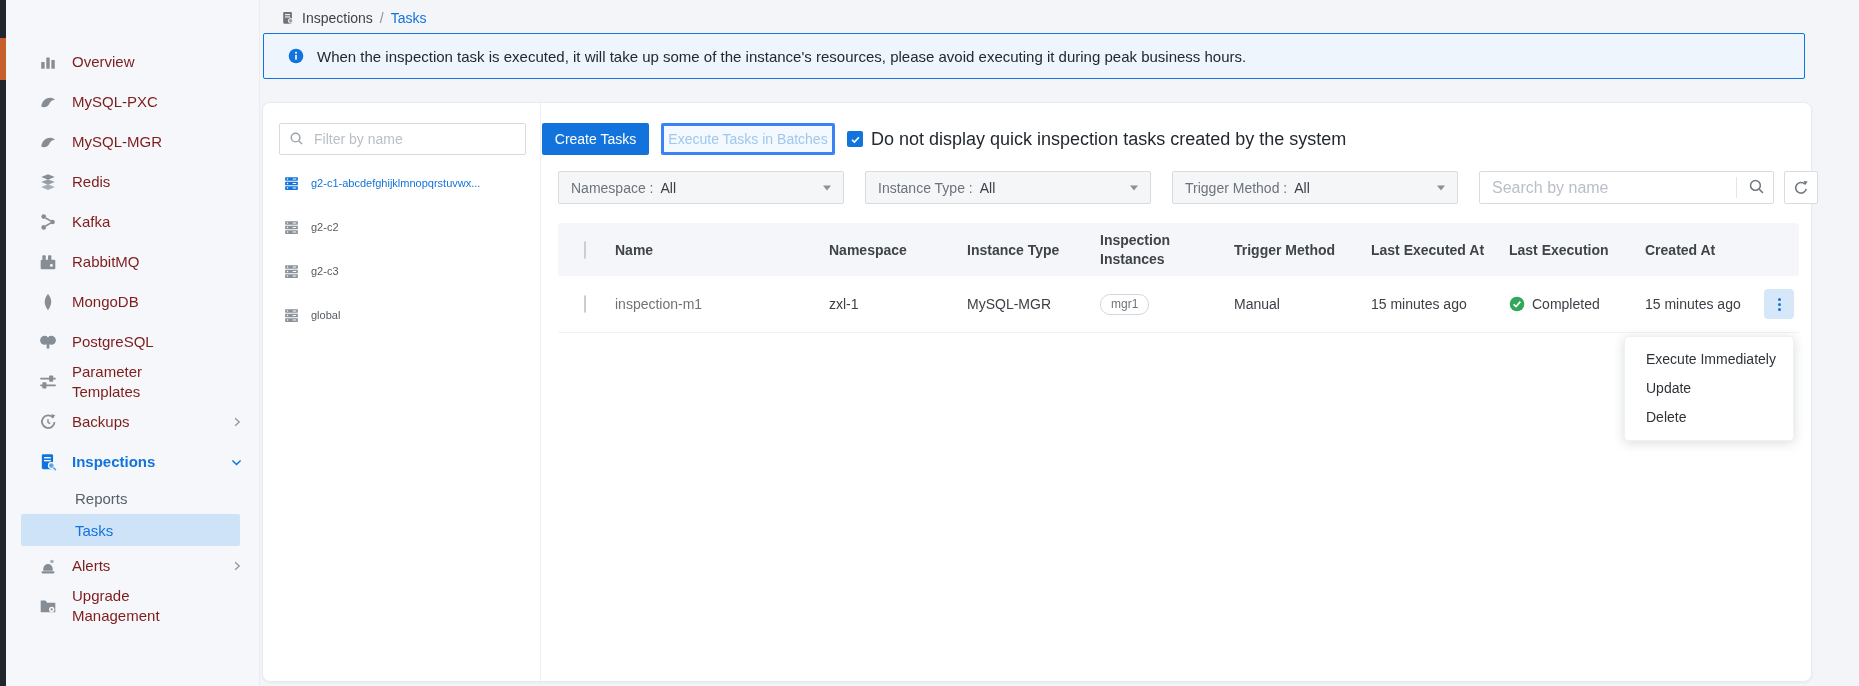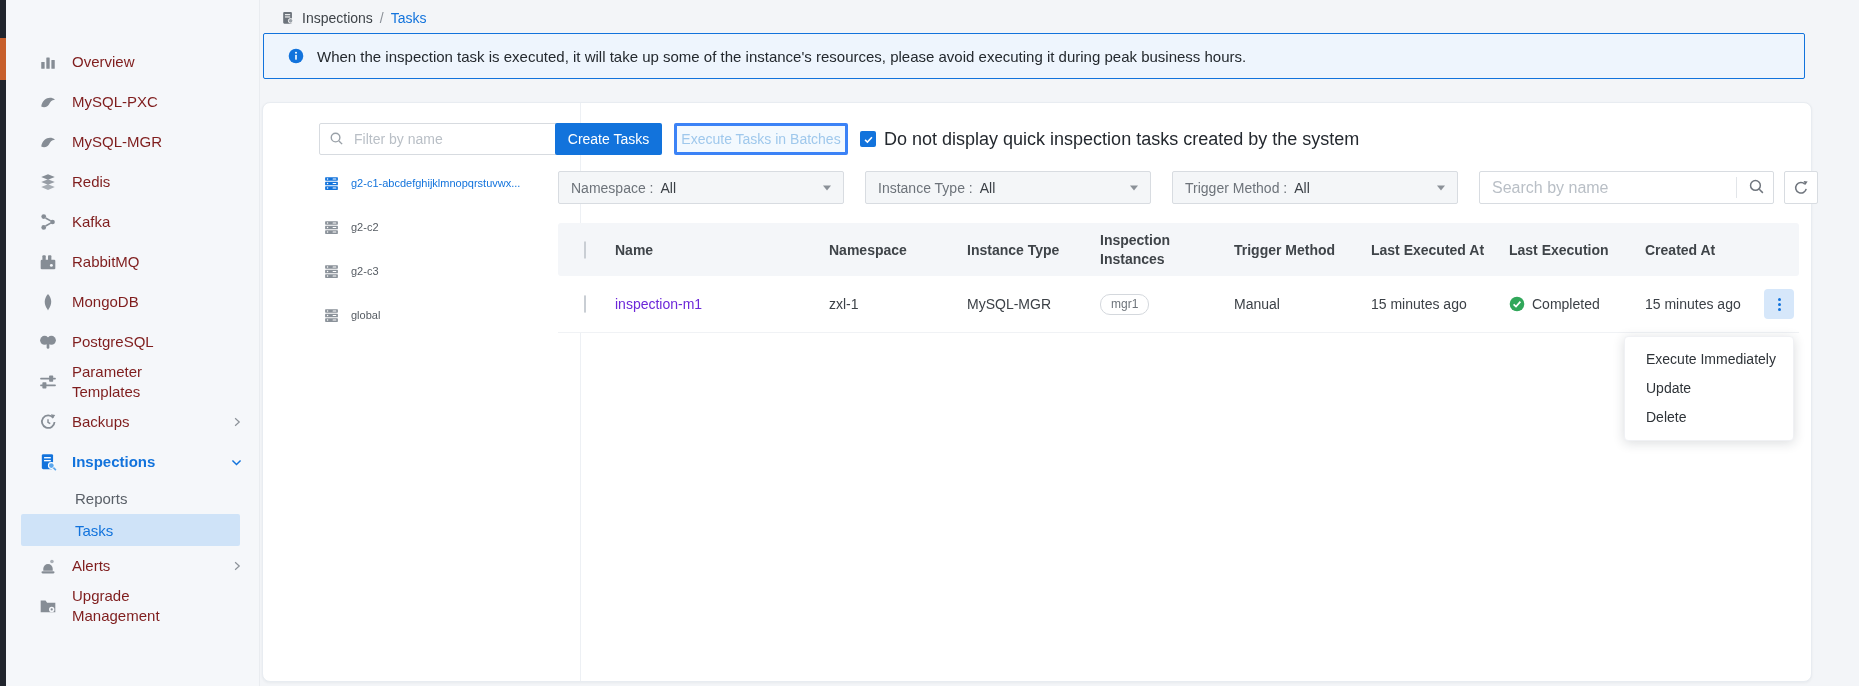--- a/index.html
+++ b/index.html
@@ -33,34 +33,34 @@
   .bc-current { color:#1273dc; cursor:pointer; }
 
   
   .banner { position:absolute; left:263px; top:33px; width:1542px; height:46px; background:#eef5fd; border:1px solid #1273dc; border-radius:2px; display:flex; align-items:center; padding-left:24px; gap:13px; }
   .banner-text { color:#24292e; font-size:15px; }
 
   
   .card { position:absolute; left:262px; top:102px; width:1550px; height:580px; background:#fff; border:1px solid #e8ecf1; border-radius:8px; box-shadow:0 1px 3px rgba(27,35,46,.05); }
 
   
-  .cluster-pane { position:absolute; left:0; top:0; width:278px; height:100%; border-right:1px solid #edf0f4;margin-left:40px; }
+  .cluster-pane { position:absolute; left:0; top:0; width:278px; height:100%; border-right:1px solid #edf0f4; }
   .filter-wrap { position:relative; margin:20px 15px 0 16px; width:247px; height:32px; }
   .filter-wrap input { width:100%; height:100%; border:1px solid #d7dbe0; border-radius:2px; background:#fff; padding:0 10px 0 34px; font-size:14px; color:#3c4147; font-family:"Liberation Sans",sans-serif; outline:none; }
   .filter-wrap input::placeholder { color:#b9bfc6; }
   .filter-mag { position:absolute; left:10px; top:8px; }
   .cluster-list { margin-top:6px; }
   .c-item { display:flex; align-items:center; height:44px; padding-left:20px; gap:11px; font-size:11px; color:#555b62; cursor:pointer; }
   .c-item .c-name { max-width:215px; white-space:nowrap; overflow:hidden; }
   .c-item.selected { color:#1273dc; }
 
   
   .main-pane { position:absolute; left:278px; top:0; right:0; bottom:0; }
 
-  .toolbar { position:absolute; left:14px; top:20px; height:32px; display:flex; align-items:center;justify-content:center; }
+  .toolbar { position:absolute; left:1px; top:20px; height:32px; display:flex; align-items:center;justify-content:center; }
   .btn-create { width:107px; height:32px; background:#1273dc; color:#fff; border:none; border-radius:2px; font-size:14px; font-family:"Liberation Sans",sans-serif; cursor:pointer; }
   .btn-batch { margin-left:12px; width:174px; height:32px; background:#f3f9fe; color:#9fc8ec; border:3px solid #3b82f6; border-radius:2px; font-size:14px; font-family:"Liberation Sans",sans-serif; cursor:not-allowed; }
   .cb { width:16px; height:16px; border-radius:2px; margin-left:12px; background:#1273dc; display:flex; align-items:center; justify-content:center; cursor:pointer; }
   .cb-label { margin-left:8px; color:#24292f; font-size:18px; }
 
   .filters { position:absolute; left:17px; top:68px; height:33px; display:flex; }
   .dd { position:relative; width:286px; height:33px; background:#f4f6f8; border:1px solid #d8dce1; border-radius:2px; display:flex; align-items:center; padding:0 28px 0 12px; margin-right:21px; cursor:pointer; }
   .dd-label { color:#6d737a; }
   .dd-value { color:#3a3f45; margin-left:7px; }
   .dd-caret { position:absolute; right:11px; top:12px; }
@@ -80,21 +80,21 @@
   .col-ns { width:138px; }
   .col-itype { width:133px; }
   .col-insp { width:134px; }
   .col-insp .wrap2 { width:86px; line-height:19px; }
   .col-trig { width:137px; }
   .col-lea { width:138px; }
   .col-le { width:136px; }
   .col-created { width:119px; }
   .col-actions { width:35px; }
   .cb-plain { width:16px; height:16px; border:1px solid #c9ced4; border-radius:2px; background:#fff; cursor:pointer; }
-  .link { color:#6d28d9; cursor:pointer; }
+  .link { color:#737373; cursor:pointer; }
   .pill { display:inline-block; border:1px solid #d4d8dd; border-radius:10px; padding:2px 10px 3px; font-size:12px; color:#6e747b; background:#fff; }
   .status { display:flex; align-items:center; gap:7px; }
   .kebab { width:30px; height:30px; background:#d6e7fa; border-radius:4px; display:flex; flex-direction:column; align-items:center; justify-content:center; gap:2px; cursor:pointer; }
   .kebab i { width:3px; height:3px; border-radius:50%; background:#1273dc; }
 
   
   .menu { position:absolute; left:1624px; top:336px; width:170px; background:#fff; border:1px solid #f0f1f4; border-radius:4px; box-shadow:0 2px 12px rgba(26,37,51,.16); padding:8px 0; z-index:10; }
   .menu-item { height:29px; line-height:29px; padding-left:21px; font-size:14px; color:#2e3338; cursor:pointer; }
 </style>
 </head>

